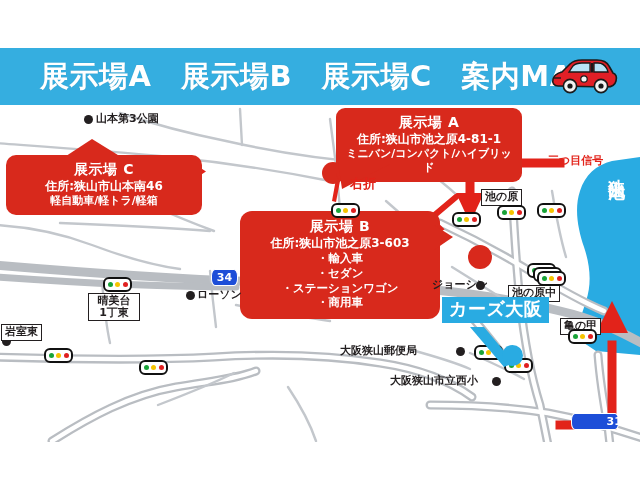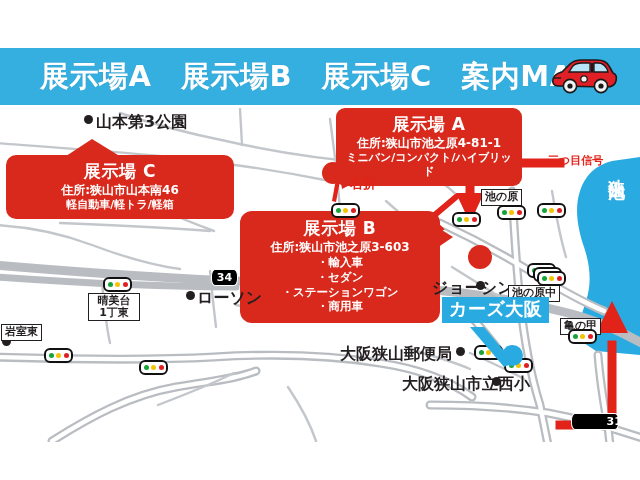--- a/index.html
+++ b/index.html
@@ -19,47 +19,47 @@
           color:#fff;font-size:29px;font-weight:bold;letter-spacing:.5px;
           white-space:nowrap;text-shadow:0 0 1px rgba(0,0,0,.15);}
   #banner-car{position:absolute;right:20px;top:5px;width:72px;height:48px;}
 
   
   #map{position:absolute;left:0;top:105px;width:640px;height:337px;
        background:#ffffff;overflow:hidden;}
   #map svg{position:absolute;left:0;top:0;}
 
   
-  .mlabel{position:absolute;font-size:16px;font-weight:bold;color:#231f20;
+  .mlabel{position:absolute;font-size:11px;font-weight:bold;color:#231f20;
           white-space:nowrap;line-height:1.08;}
   
   .jbox{position:absolute;border:1.6px solid #231f20;background:#fff;
         font-size:11px;font-weight:bold;color:#231f20;
         padding:1px 3px 2px;text-align:center;line-height:1.05;white-space:nowrap;}
   
   .poidot{position:absolute;width:9px;height:9px;border-radius:50%;background:#231f20;}
 
   
   .sig{position:absolute;width:25px;height:11px;border-radius:6px;
        background:#fff;border:2px solid #111;
        display:flex;align-items:center;justify-content:space-evenly;}
   .sig i{width:5px;height:5px;border-radius:50%;display:block;}
   .sig .g{background:#18a338;} .sig .y{background:#f5c400;} .sig .r{background:#e02020;}
 
   
   .shield{position:absolute;width:27px;height:17px;border-radius:4px/7px;
-          background:#000000;color:#fff;font-size:11px;font-weight:bold;
+          background:#1d4ed8;color:#fff;font-size:11px;font-weight:bold;
           display:flex;align-items:center;justify-content:center;
           border:1.5px solid #fff;box-sizing:border-box;}
 
   
   .callout{position:absolute;background:#d8291c;color:#fff;border-radius:9px;
            text-align:center;font-weight:bold;box-sizing:border-box;
            padding:6px 10px 7px;line-height:1.28;}
-  .callout .t1{font-size:17px;letter-spacing:.6px;}
+  .callout .t1{font-size:14px;letter-spacing:.6px;}
   .callout .t2{font-size:12px;}
   .callout .t3{font-size:11px;}
   .callout .li{font-size:11.5px;}
 
   
   .tail{position:absolute;width:0;height:0;}
 
   
   #shopbox{position:absolute;background:#29abe2;color:#fff;font-size:18px;
            font-weight:bold;padding:2px 7px 4px;white-space:nowrap;
@@ -194,21 +194,21 @@
 
     <div class="callout" style="left:336px;top:3px;width:186px;">
       <div class="t1">展示場 A</div>
       <div class="t2">住所:狭山市池之原4-81-1</div>
       <div class="t3">ミニバン/コンパクト/ハイブリッド</div>
     </div>
     <svg class="tail" style="left:336px;top:58px;width:60px;height:28px;" viewBox="0 0 60 28">
       <path d="M2 0 L56 0 L6 26 Z" fill="#d8291c"></path>
     </svg>
 
-    <div class="callout" style="left:6px;top:50px;width:228px;border-radius:10px;">
+    <div class="callout" style="left:6px;top:50px;width:196px;border-radius:10px;">
       <div class="t1">展示場 C</div>
       <div class="t2">住所:狭山市山本南46</div>
       <div class="t3">軽自動車/軽トラ/軽箱</div>
     </div>
     <svg class="tail" style="left:58px;top:34px;width:70px;height:22px;" viewBox="0 0 70 22">
       <path d="M34 0 L68 21 L2 21 Z" fill="#d8291c"></path>
     </svg>
 
     <div class="callout" style="left:240px;top:106px;width:200px;border-radius:12px;padding:7px 10px 9px;">
       <div class="t1">展示場 B</div>
@@ -228,21 +228,21 @@
     <div class="poidot" style="left:186px;top:186px;"></div>
     <div class="mlabel" style="left:197px;top:184px;">ローソン</div>
 
     <div class="poidot" style="left:476px;top:176px;"></div>
     <div class="mlabel" style="left:432px;top:174px;">ジョーシン</div>
 
     <div class="poidot" style="left:456px;top:242px;"></div>
     <div class="mlabel" style="left:340px;top:240px;">大阪狭山郵便局</div>
 
     <div class="poidot" style="left:492px;top:272px;"></div>
-    <div class="mlabel" style="left:402px;top:270px;text-align:right;">大阪狭山市立西小</div>
+    <div class="mlabel" style="left:390px;top:270px;text-align:right;">大阪狭山市立西小</div>
 
     <div class="poidot" style="left:2px;top:232px;"></div>
 
     <div class="jbox" style="left:88px;top:188px;width:44px;">
       <div>晴美台</div>
       <div>1丁東</div>
     </div>
 
     <div class="jbox" style="left:481px;top:84px;text-align:right;">
       <div>池の原</div>

